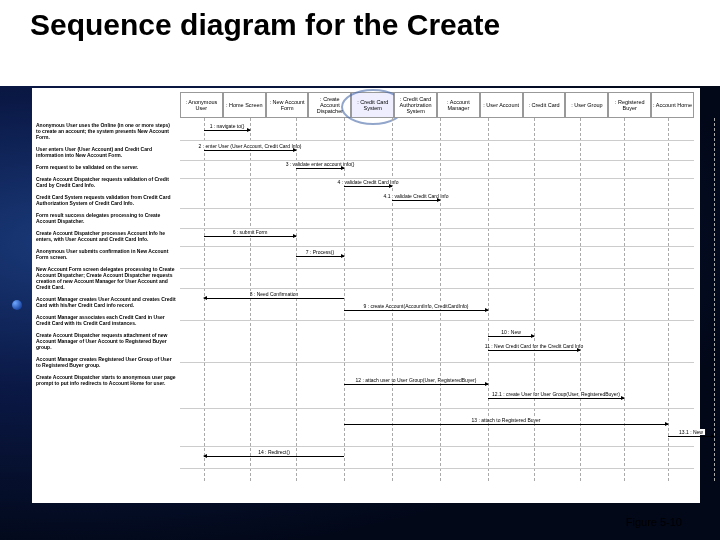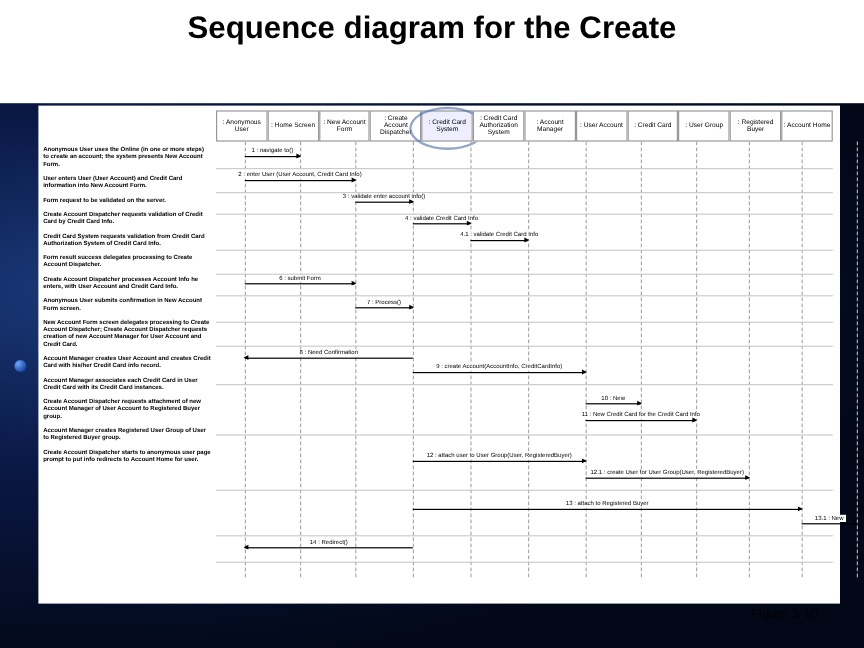--- a/index.html
+++ b/index.html
@@ -6,23 +6,22 @@
   body {
     width: 720px;
     height: 540px;
     background: radial-gradient(ellipse at 10% 45%, #1a3a7a 0%, #0a1845 35%, #020818 75%);
     font-family: Arial, sans-serif;
     overflow: hidden;
     position: relative;
   }
   .title {
     color: #000;
-    font-size: 26px;
+    font-size: 30px;
     font-weight: bold;
-    text-align: center;
     padding: 8px 30px 4px;
     background: linear-gradient(to bottom, rgba(255,255,255,0) 0%, rgba(255,255,255,0) 100%);
     position: relative;
     z-index: 2;
     text-shadow: 0 0 2px #fff;
   }
   .title-bg {
     position: absolute;
     top: 0; left: 0; right: 0;
     height: 86px;
@@ -33,21 +32,21 @@
     position: absolute;
     top: 88px;
     left: 32px;
     right: 20px;
     height: 415px;
     background: #fff;
     z-index: 2;
   }
   .caption {
     position: absolute;
-    bottom: 22px;
+    bottom: 12px;
     right: 38px;
     color: #000;
     font-size: 11px;
     z-index: 3;
   }
   .bullet {
     position: absolute;
     left: 12px;
     top: 300px;
     width: 10px;

